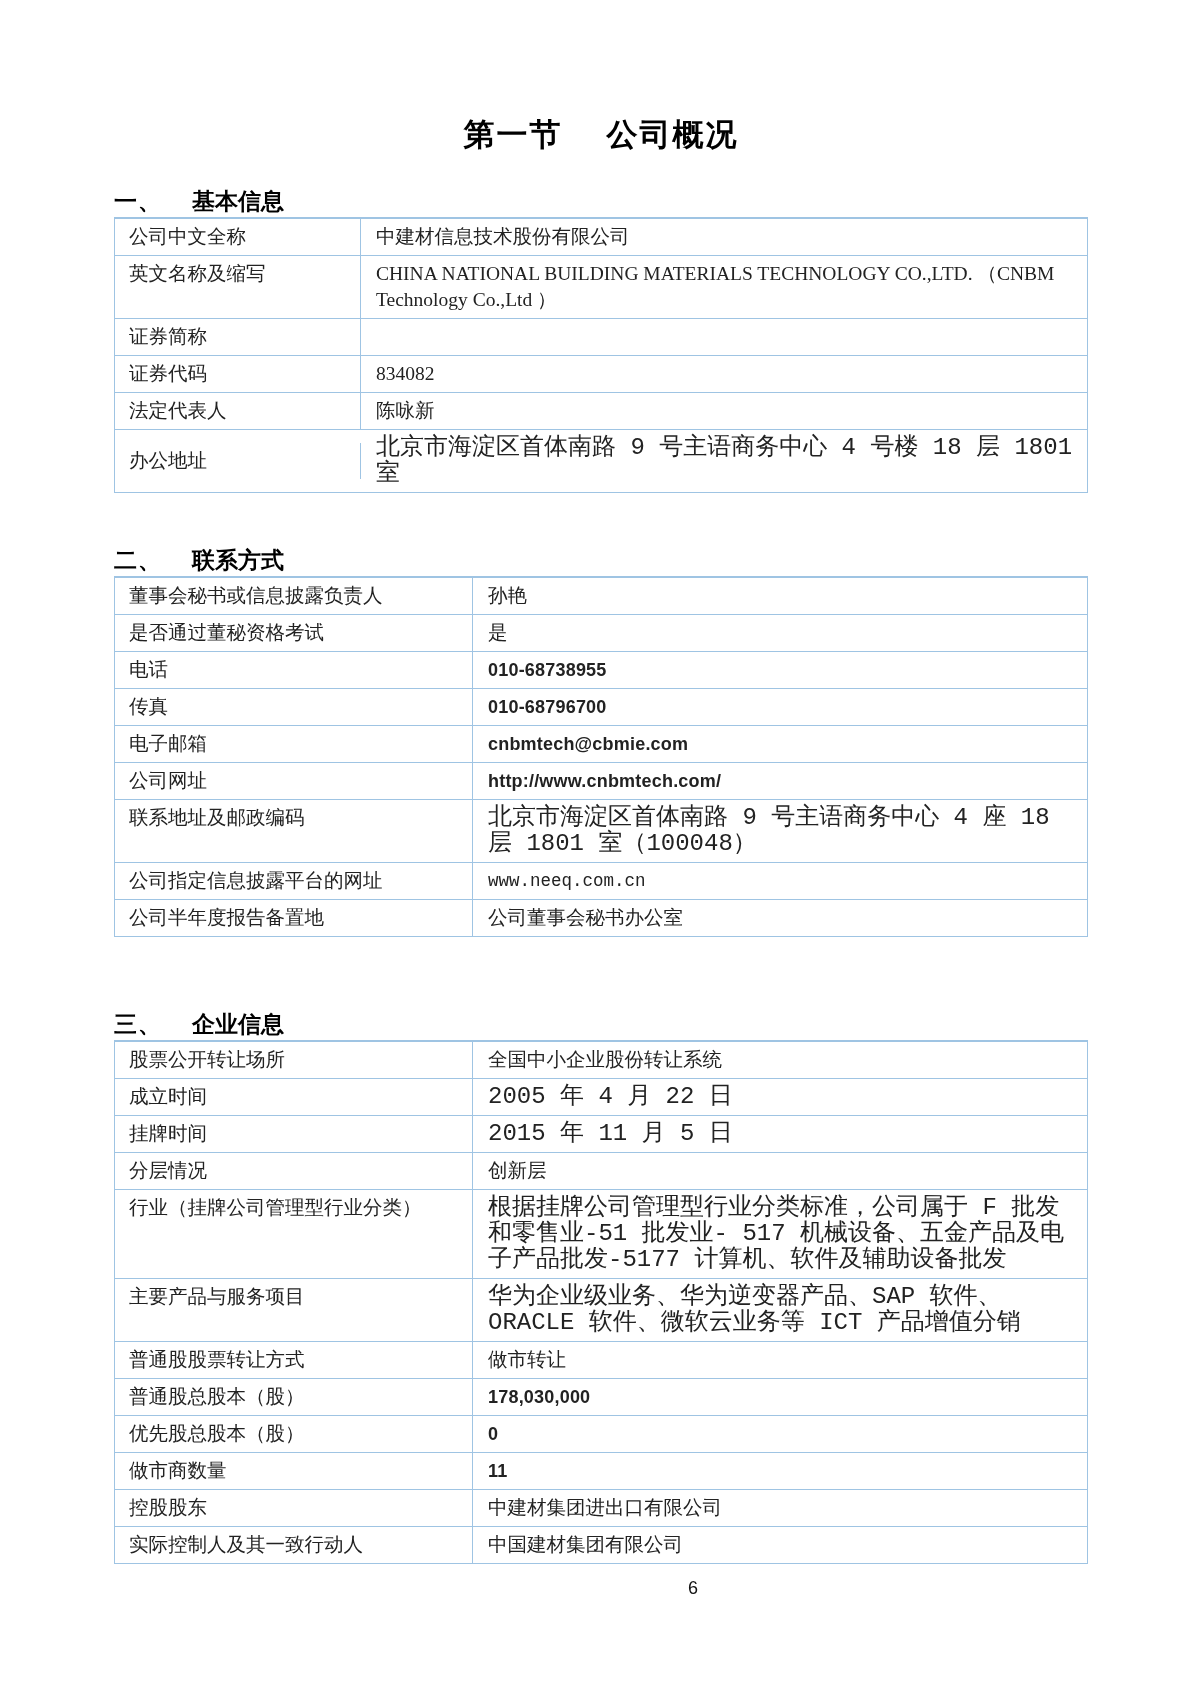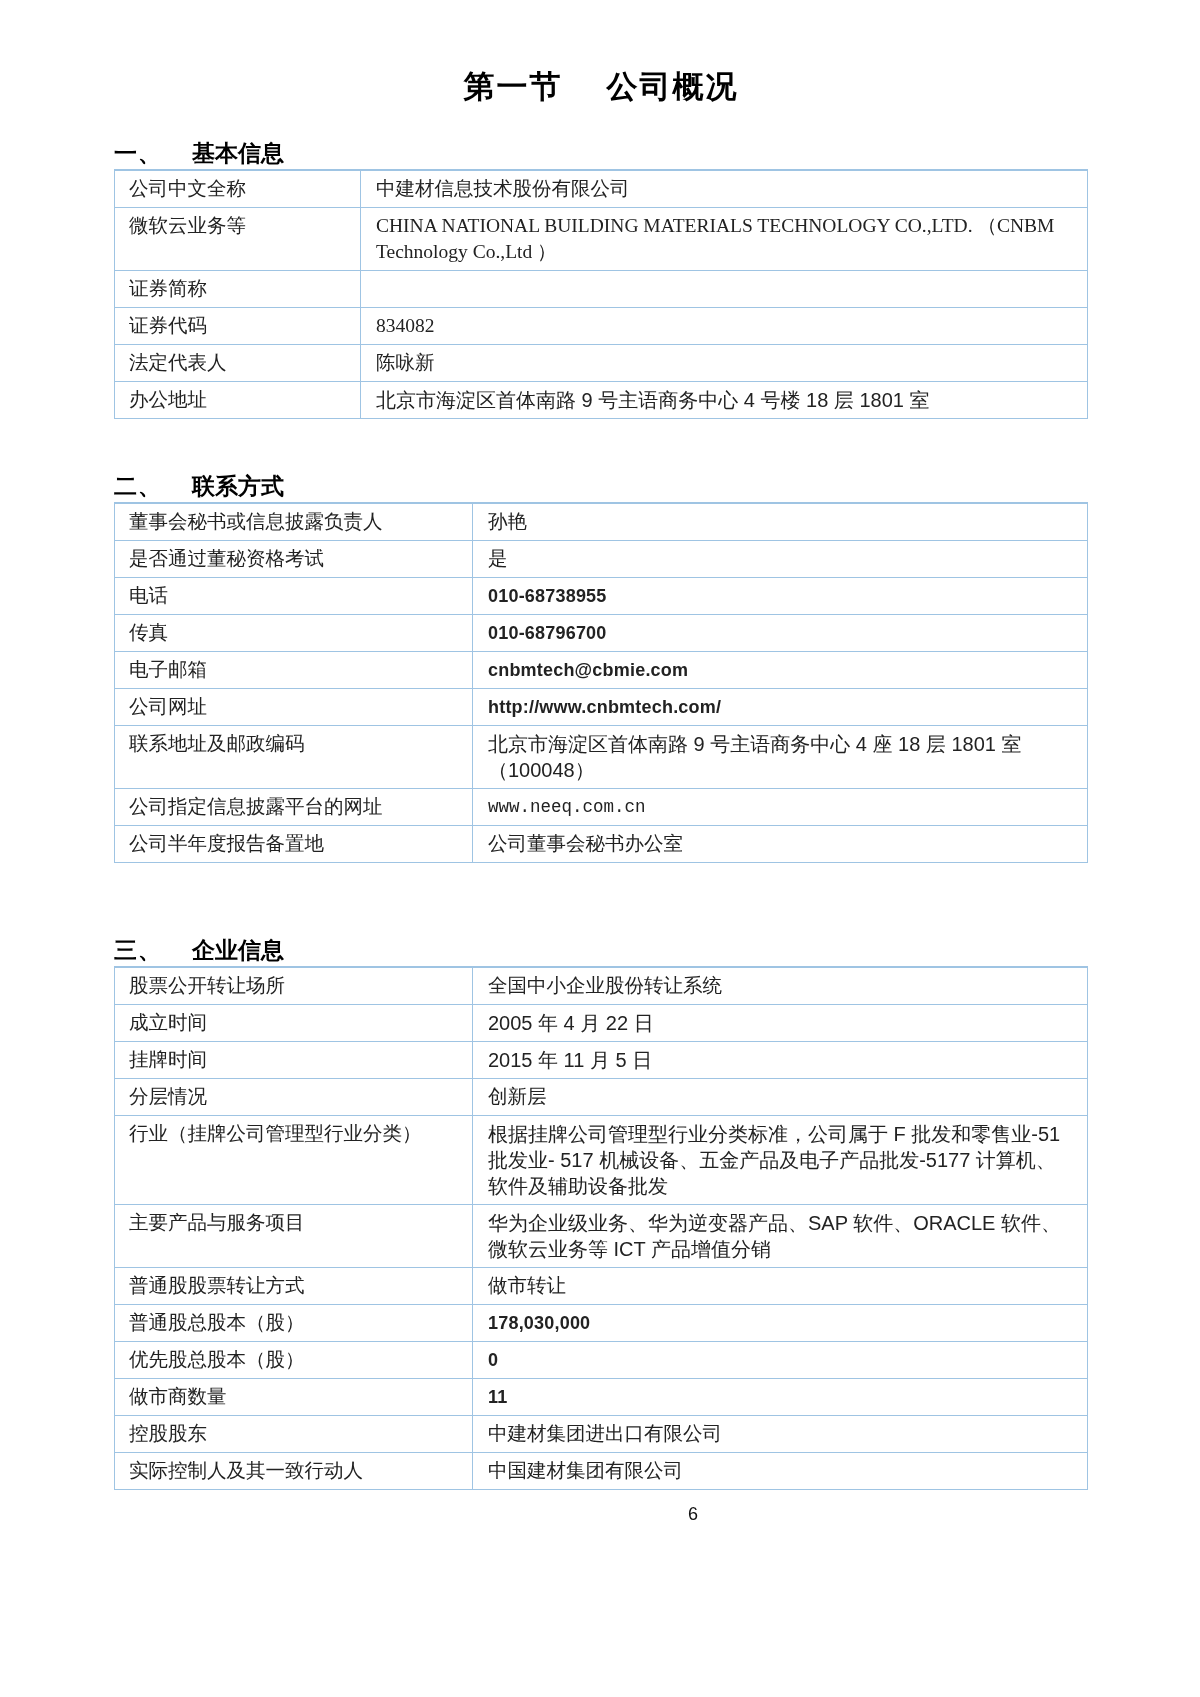--- a/index.html
+++ b/index.html
@@ -14,21 +14,21 @@
     height:1697px;
     margin:0 auto;
     background:#ffffff;
     font-family:"Liberation Serif","DejaVu Serif",serif;
     color:var(--ink);
     overflow:hidden;
   }
   .content{
     width:974px;
     margin-left:114px;
-    padding-top:66px;
+    padding-top:114px;
   }
   .doc-title{
     text-align:center;
     font-family:"Liberation Sans","DejaVu Sans",sans-serif;
     font-weight:bold;
     font-size:31px;
     color:#000;
     letter-spacing:2px;
   }
   .doc-title .gap{display:inline-block;width:44px;}
@@ -68,22 +68,22 @@
   .wide-label .cell.label{flex:0 0 358px;}
   .cell.value{flex:1 1 auto;padding-left:15px;}
   .val-serif{font-family:"Liberation Serif","DejaVu Serif",serif;}
   .val-sans{
     font-family:"Liberation Sans","DejaVu Sans",sans-serif;
     font-size:18px;
     font-weight:600;
     letter-spacing:0.2px;
   }
   .val-mixed{
-    font-family:Liberation Sans, sans-serif;
-    font-size:20px;
+    font-family:Liberation Mono, monospace;
+    font-size:24px;
     font-weight:500;
   }
   .val-mono{
     font-family:"Liberation Mono","DejaVu Sans Mono",monospace;
     font-size:17.5px;
   }
   .page-number{
     margin-top:14px;
     width:974px;
     text-align:center;
@@ -107,21 +107,21 @@
     <div class="section-heading">
       <span class="num">一、</span>
       <span>基本信息</span>
     </div>
     <div class="info-table">
       <div class="trow">
         <div class="cell label">公司中文全称</div>
         <div class="cell value val-serif">中建材信息技术股份有限公司</div>
       </div>
       <div class="trow">
-        <div class="cell label">微软云业务等</div>
+        <div class="cell label">英文名称及缩写</div>
         <div class="cell value val-serif">CHINA NATIONAL BUILDING MATERIALS TECHNOLOGY CO.,LTD. （CNBM Technology Co.,Ltd ）</div>
       </div>
       <div class="trow">
         <div class="cell label">证券简称</div>
       </div>
       <div class="trow">
         <div class="cell label">证券代码</div>
         <div class="cell value val-serif">834082</div>
       </div>
       <div class="trow">

